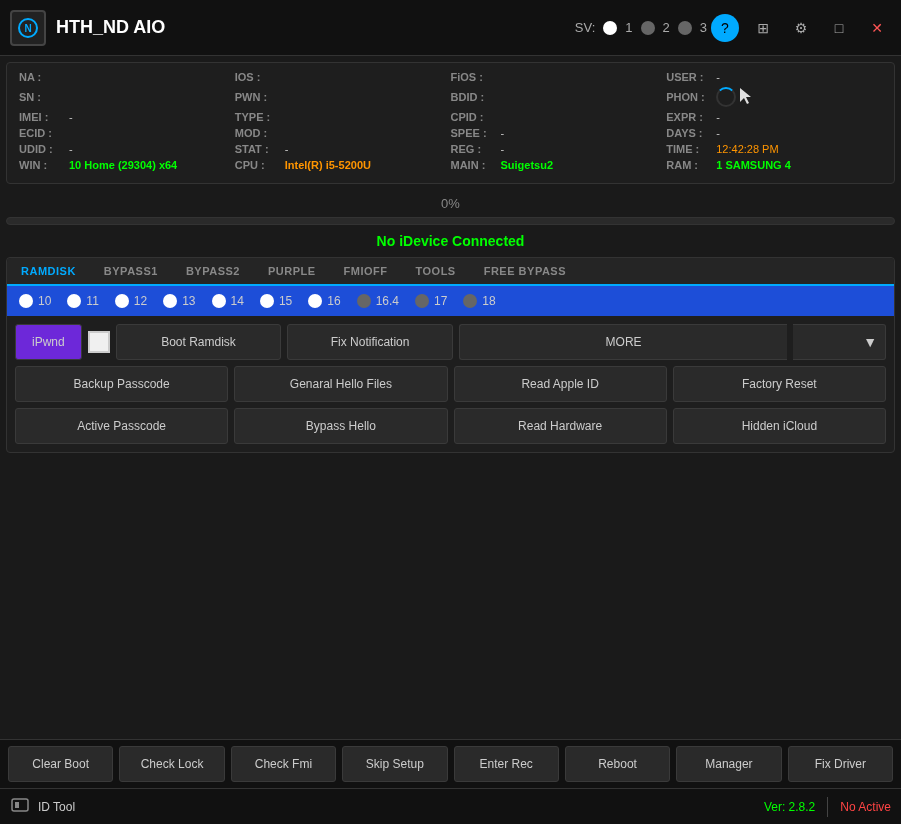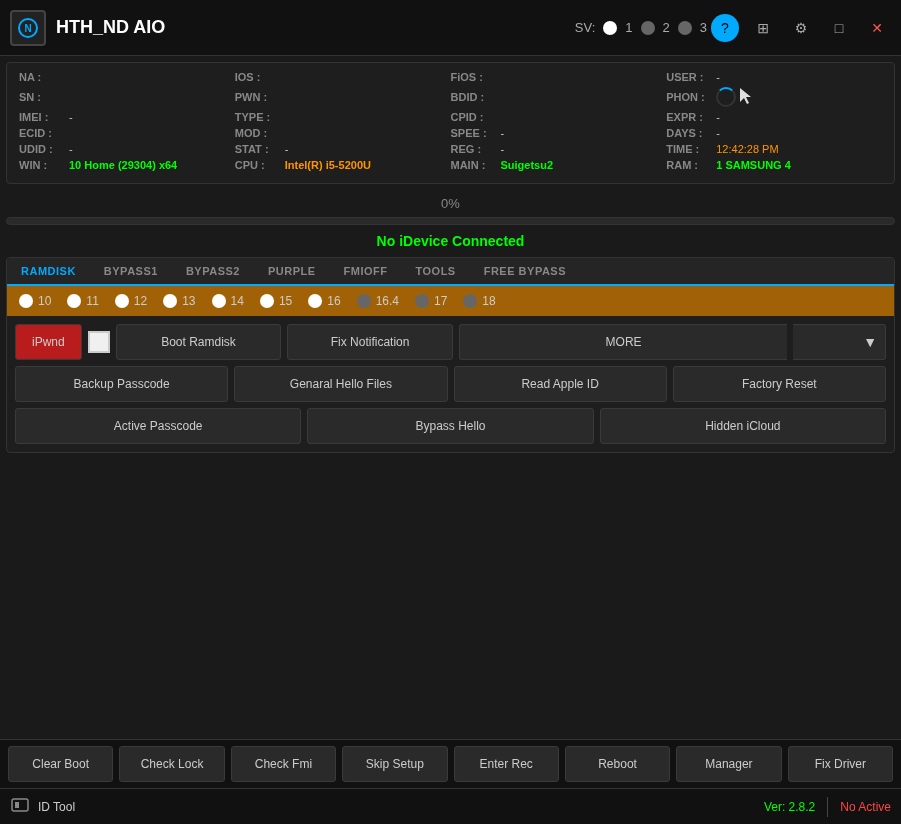--- a/index.html
+++ b/index.html
@@ -180,21 +180,21 @@
       border-bottom: 2px solid #0af;
       margin-bottom: -2px;
     }
 
     
     #version-dots {
       display: flex;
       align-items: center;
       gap: 16px;
       padding: 8px 12px;
-      background: #a16207;
+      background: #1d4ed8;
     }
     .ver-dot-item {
       display: flex;
       align-items: center;
       gap: 5px;
       font-size: 12px;
       color: #ccc;
     }
     .ver-dot {
       width: 14px; height: 14px;
@@ -227,21 +227,21 @@
       text-align: center;
     }
 
     
     #ipwnd-row {
       display: flex;
       gap: 6px;
       align-items: stretch;
     }
     #ipwnd-btn {
-      background: #b91c1c;
+      background: #6d28d9;
       border: 1px solid #3a3a3a;
       border-radius: 3px;
       color: #ccc;
       padding: 10px 16px;
       font-size: 12px;
       cursor: pointer;
     }
     #ipwnd-square {
       width: 22px; height: 22px;
       border: 2px solid #ccc;
@@ -561,20 +561,21 @@
     <div class="btn-row">
       <button class="action-btn">Backup Passcode</button>
       <button class="action-btn">Genaral Hello Files</button>
       <button class="action-btn">Read Apple ID</button>
       <button class="action-btn">Factory Reset</button>
     </div>
 
     <div class="btn-row">
       <button class="action-btn">Active Passcode</button>
       <button class="action-btn">Bypass Hello</button>
+      <button class="action-btn">Read Hardware</button>
       <button class="action-btn">Hidden iCloud</button>
     </div>
   </div>
 </div>
 
 <div id="bottom-toolbar">
   <button class="bottom-btn">Clear Boot</button>
   <button class="bottom-btn">Check Lock</button>
   <button class="bottom-btn">Check Fmi</button>
   <button class="bottom-btn">Skip Setup</button>

